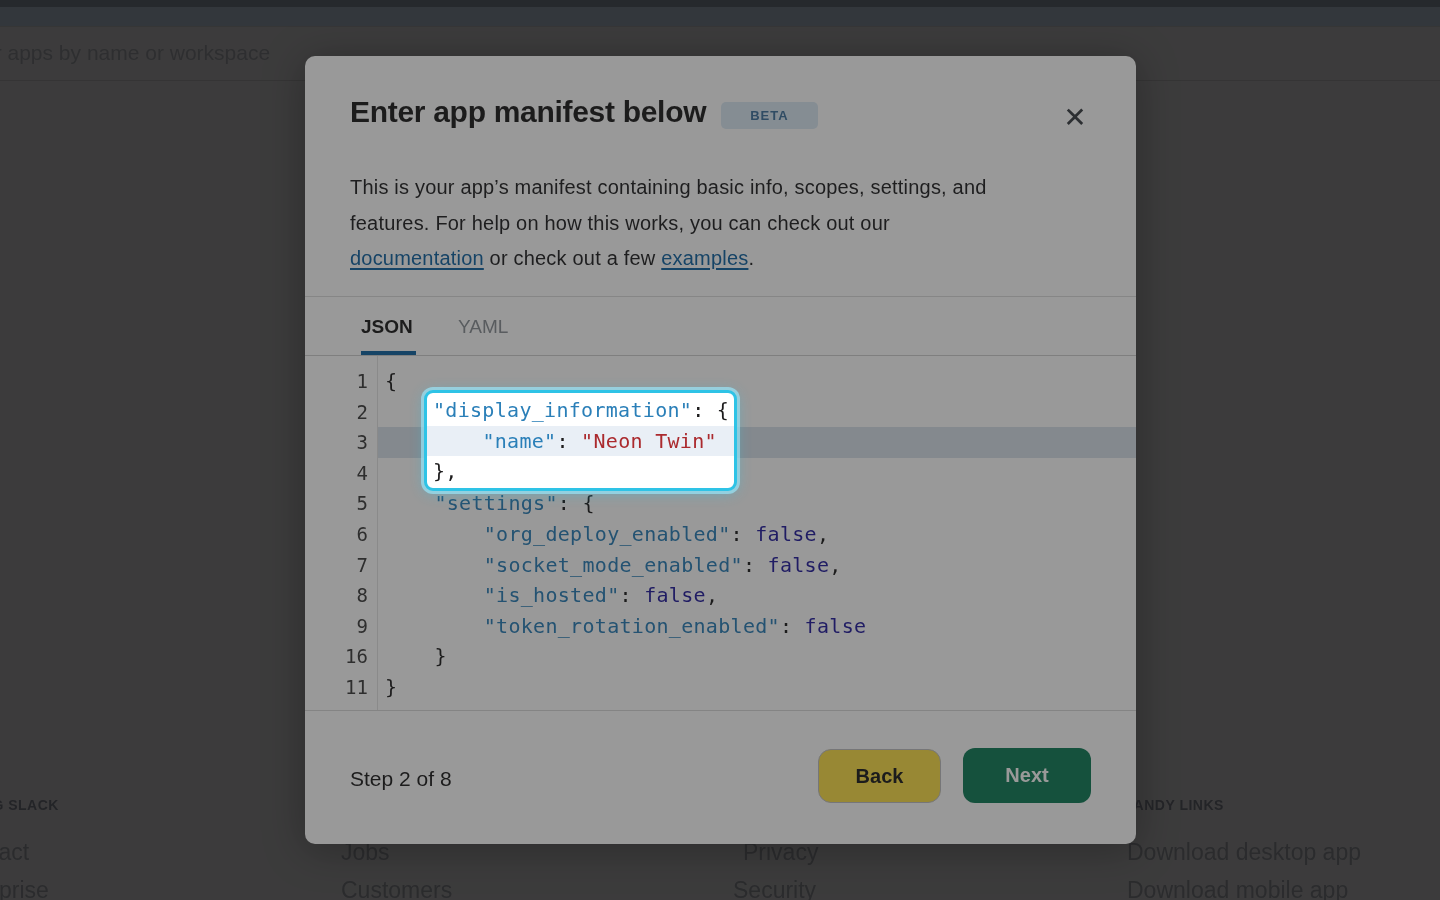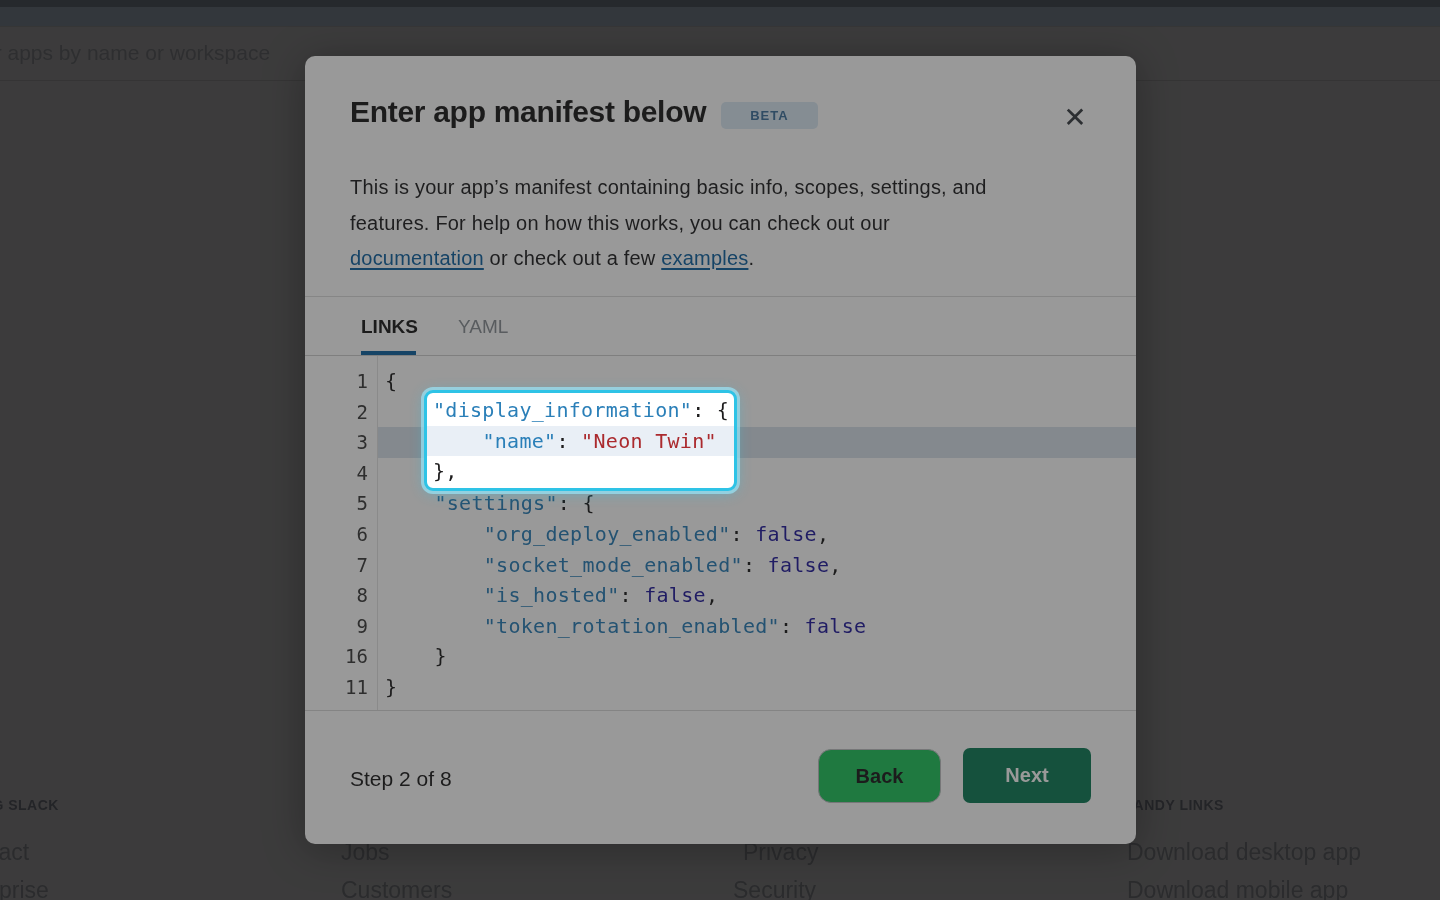--- a/index.html
+++ b/index.html
@@ -56,23 +56,23 @@
     font-family:"DejaVu Sans Mono",monospace;font-size:19px;color:#3c3c3c;}
   .code{flex:1;padding-top:10px;cursor:text;}
   .cm-line{height:30.6px;line-height:30.6px;font-family:"DejaVu Sans Mono",monospace;font-size:20px;
     letter-spacing:.3px;white-space:pre;padding-left:7px;color:var(--code-punct);}
   .code .cm-line.active{background:var(--active-line-dim);}
   .tok-k{color:var(--code-key)} .tok-s{color:var(--code-string)}
   .tok-a{color:var(--code-atom)} .tok-p{color:var(--code-punct)} .tok-w{color:var(--code-punct)}
 
   .step-label{position:absolute;left:45px;top:711px;font-size:21px;color:#1d1c1d;}
   .back-btn{position:absolute;left:513px;top:693px;width:123px;height:54px;border:1px solid #bfbfc3;
-    border-radius:13px;background:#22c55e;font-size:20px;font-weight:bold;color:#1d1c1d;cursor:pointer;
+    border-radius:13px;background:#fde047;font-size:20px;font-weight:bold;color:#1d1c1d;cursor:pointer;
     font-family:inherit;}
-  .next-btn{position:absolute;left:658px;top:692px;width:128px;height:55px;border:none;border-radius:7px;
+  .next-btn{position:absolute;left:658px;top:692px;width:128px;height:55px;border:none;border-radius:12px;
     background:var(--accent-green);font-size:20px;font-weight:bold;color:#fff;cursor:pointer;font-family:inherit;}
 
   
   .spotlight{position:absolute;inset:0;background:rgba(29,28,29,.45);z-index:30;}
   .spot-box{position:absolute;left:424px;top:390px;width:313px;height:101px;background:#fff;
     border:3px solid var(--highlight-border);border-radius:9px;overflow:hidden;padding-top:2px;z-index:40;
     box-shadow:0 0 0 3px rgba(155,228,246,.7), 0 2px 14px rgba(46,195,230,.45);}
   .spot-box .cm-line{padding-left:6px;}
   .spot-box .cm-line.active{background:var(--active-line-bright);}
 
@@ -112,21 +112,21 @@
   </div>
   <button class="close-btn">✕</button>
 
   <div class="modal-desc" id="modal-desc">
       <div><span>This is your app’s manifest containing basic info, scopes, settings, and</span></div>
       <div><span>features. For help on how this works, you can check out our</span></div>
       <div><a class="desc-link">documentation</a><span> or check out a few </span><a class="desc-link">examples</a><span>.</span></div>
     </div>
 
   <div class="tabs-bar">
-    <div class="tab tab-json">LINKS</div>
+    <div class="tab tab-json">JSON</div>
     <div class="tab tab-yaml">YAML</div>
     <div class="tab-underline"></div>
   </div>
 
   <div class="editor">
     <div class="gutter" id="gutter">
         <div class="ln">1</div>
         <div class="ln">2</div>
         <div class="ln">3</div>
         <div class="ln">4</div>

